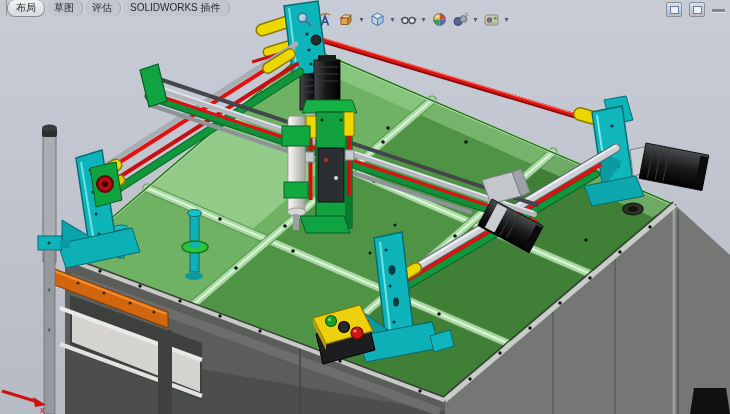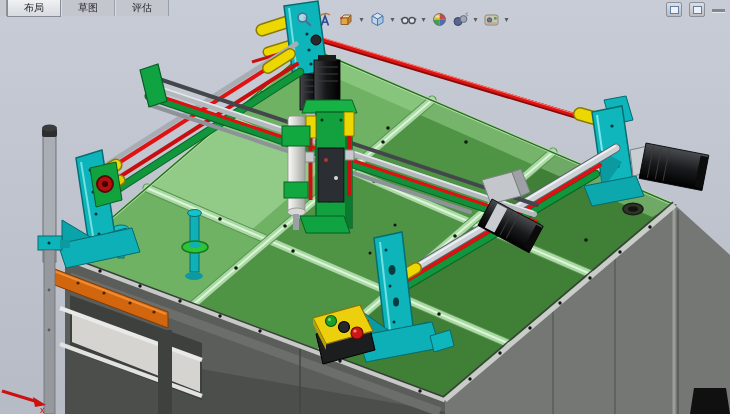--- a/index.html
+++ b/index.html
@@ -4,23 +4,23 @@
 <style>
   html,body{margin:0;padding:0;background:#9aa0aa;}
   .stage{position:relative;width:730px;height:414px;overflow:hidden;
          font-family:"Liberation Sans","DejaVu Sans",sans-serif;
          -webkit-font-smoothing:antialiased;}
   .stage svg.scene{position:absolute;left:0;top:0;}
 
   
   .tabbar{position:absolute;left:0;top:0;height:16px;display:flex;z-index:30;}
   .tab-sliver{width:6px;height:16px;background:#c6c9cf;border-right:1px solid #8e949d;}
-  .tab{height:16px;line-height:15px;padding:0 16px;font-size:10px;color:#26282c;
+  .tab{height:16px;line-height:15px;padding:0 8px;font-size:10px;color:#26282c;
        background:#c3c6cc;border-right:1px solid #9aa0a8;border-left:1px solid #d9dce0;
-       white-space:nowrap;cursor:default;}
+       white-space:nowrap;cursor:default;border-radius:8px;}
   .tab.active{background:linear-gradient(#eff1f3,#d7dade);border:1px solid #868c95;border-top:none;
        color:#1c1e22;}
 
   
   .hud{position:absolute;left:295px;top:10px;display:flex;align-items:center;gap:3px;
        z-index:20;opacity:.9;}
   .hudbtn{width:18px;height:18px;display:flex;align-items:center;justify-content:center;
           border-radius:3px;}
   .caret{font-size:8px;color:#4c5058;width:7px;text-align:center;}
 
@@ -370,20 +370,21 @@
     <polygon points="46,405 33,397 35,407" fill="#cc1111"></polygon>
     <text x="40" y="413" font-size="9" fill="#cc1111">x</text>
   </g>
 </svg>
 
   <div class="tabbar">
     <div class="tab-sliver"></div>
     <div class="tab active">布局</div>
     <div class="tab">草图</div>
     <div class="tab">评估</div>
+    <div class="tab">SOLIDWORKS 插件</div>
   </div>
 
   <div class="hud">
     <span class="hudbtn">
       <svg width="17" height="17" viewBox="0 0 17 17">
         <circle cx="6.5" cy="6.5" r="4.4" fill="rgba(215,228,242,.85)" stroke="#4a6d96" stroke-width="1.6"></circle>
         <line x1="10" y1="10" x2="14.2" y2="14.2" stroke="#4a6d96" stroke-width="2.2" stroke-linecap="round"></line>
       </svg>
     </span>
     <span class="hudbtn">

